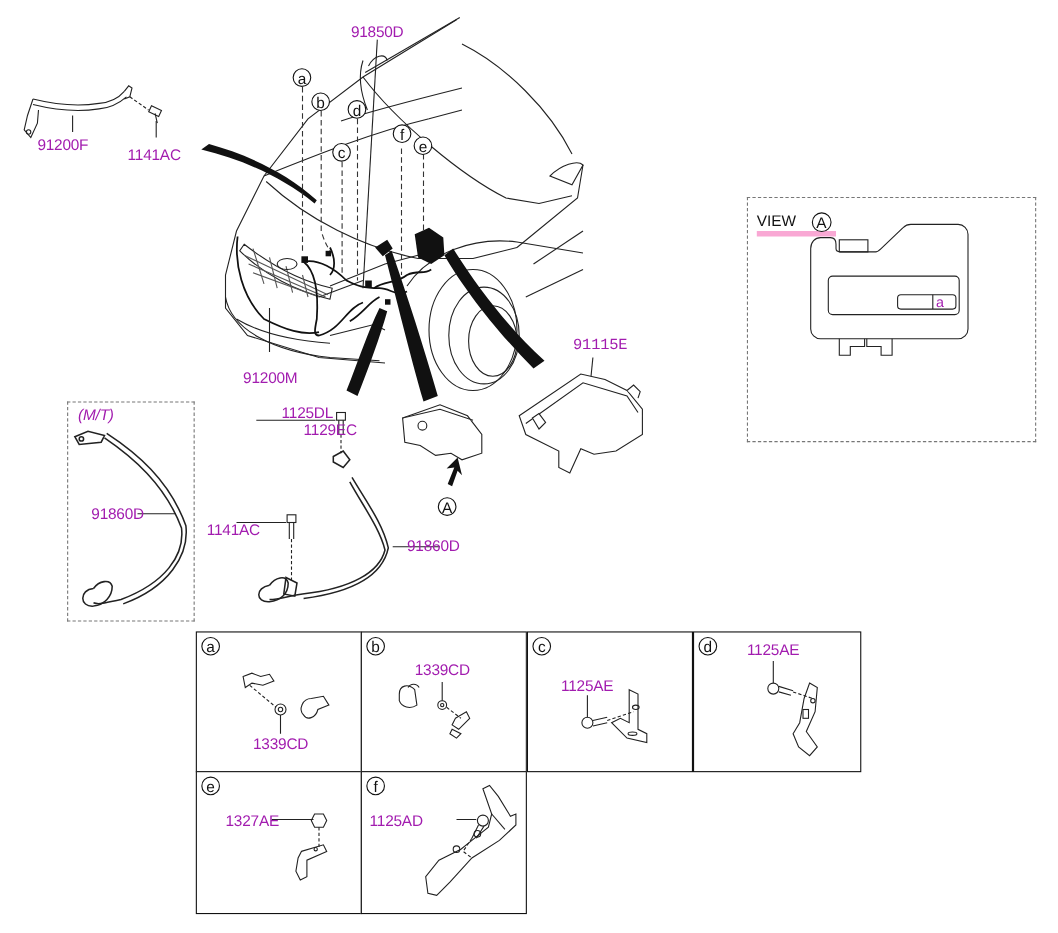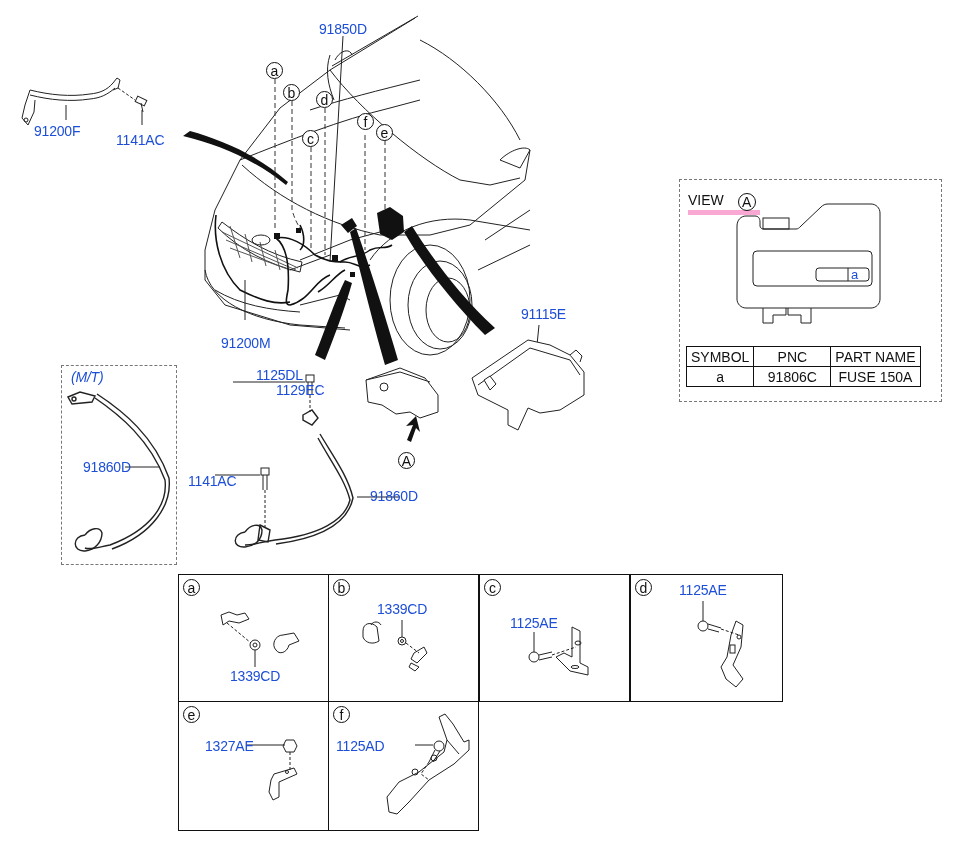--- a/index.html
+++ b/index.html
@@ -1,18 +1,18 @@
 <!DOCTYPE html>
 <html><head>
 <meta charset="utf-8">
 <style>
   html, body { margin:0; padding:0; background:#ffffff; }
   body { width:962px; height:848px; position:relative; overflow:hidden;
          font-family:"Liberation Sans", sans-serif; color:#111; }
-  .lbl { position:absolute; font-size:14px; line-height:14px; white-space:nowrap; color:#1d4ed8; letter-spacing:-0.2px; }
+  .lbl { position:absolute; font-size:14px; line-height:14px; white-space:nowrap; color:#a21caf; letter-spacing:-0.2px; }
   .circ { position:absolute; width:17px; height:17px; border:1px solid #111; border-radius:50%;
           font-size:14px; line-height:16px; text-align:center; background:#fff; box-sizing:border-box; }
   svg.art { position:absolute; left:0; top:0; }
   .view-box { position:absolute; left:679px; top:179px; width:263px; height:223px;
               border:1px dashed #777; box-sizing:border-box; }
   .view-title { position:absolute; left:8px; top:11px; font-size:14px; border-bottom:5px solid #f9a8d4; padding-right:4px; padding-bottom:1px; }
   .view-title .circ { position:relative; display:inline-block; margin-left:10px; top:2px; width:18px; height:18px; line-height:17px; }
   table.pnc { position:absolute; left:6px; top:166px; border-collapse:collapse; font-size:14px; }
   table.pnc td { border:1px solid #111; padding:1px 4px; text-align:center; height:17px; }
   .grid { position:absolute; left:178px; top:574px; width:605px; height:257px; }
@@ -164,21 +164,21 @@
     <path d="M85 535 C72 536 72 552 85 551 C95 550 102 542 102 533 C100 526 90 528 85 535"></path>
     <path d="M68 397 L80 392 L95 396 L92 402 L72 404 Z"></path>
     <circle cx="74" cy="399" r="2"></circle>
   </g>
 </svg>
 
 <span class="lbl" style="left:34px;top:124px;">91200F</span>
 <span class="lbl" style="left:116px;top:133px;">1141AC</span>
 <span class="lbl" style="left:319px;top:22px;">91850D</span>
 <span class="lbl" style="left:221px;top:336px;">91200M</span>
-<span class="lbl" style="left:521px;top:307px;">91115E</span>
+<span class="lbl" style="left:521px;top:307px;font-family:Liberation Mono, monospace;">91115E</span>
 <span class="lbl" style="left:232px;top:368px;margin-left:24px;">1125DL</span>
 <span class="lbl" style="left:232px;top:383px;margin-left:44px;">1129EC</span>
 <span class="lbl" style="left:188px;top:474px;">1141AC</span>
 <span class="lbl" style="left:370px;top:489px;">91860D</span>
 
 <div class="mt-box">
   <span class="lbl" style="left:9px;top:4px;font-style:italic;">(M/T)</span>
 </div>
 <span class="lbl" style="left:83px;top:460px;">91860D</span>
 
@@ -200,34 +200,20 @@
       <path d="M66 36 L75 36 C78 36 80 38 80 42 L80 46 C80 48 82 49 84 49 L116 49 C118 49 119 48 121 46 L141 27 C143 25 145 24 148 24 L191 24 C196 24 200 28 200 33 L200 119 C200 124 196 128 191 128 L66 128 C61 128 57 124 57 119 L57 46 C57 40 61 36 66 36 Z"></path>
       <rect x="83" y="38" width="26" height="11"></rect>
       <rect x="73" y="71" width="119" height="35" rx="4"></rect>
       <rect x="136" y="88" width="53" height="13" rx="3"></rect>
       <path d="M168 88 L168 101"></path>
       <path d="M83 128 L83 143 L93 143 L93 135 L106 135 L106 128"></path>
       <path d="M108 128 L108 135 L121 135 L121 143 L131 143 L131 128"></path>
     </g>
   </svg>
   <span class="lbl" style="left:171px;top:88px;font-size:13px;">a</span>
-  <table class="pnc">
-    <tbody>
-        <tr>
-      <td>SYMBOL</td>
-      <td style="width:68px;">PNC</td>
-      <td>PART NAME</td>
-    </tr>
-    <tr>
-      <td>a</td>
-      <td>91806C</td>
-      <td>FUSE 150A</td>
-    </tr>
-  </tbody>
-    </table>
 </div>
 
 <div class="grid">
 
   <div class="cell" style="left:0;top:0;">
     <span class="circ">a</span>
     <svg width="151" height="128" style="position:absolute;left:0;top:0;">
       <g fill="none" stroke="#222" stroke-width="1">
         <path d="M42 40 L50 37 L58 40 L66 38 L70 44 L60 48 L50 46 L44 50 Z"></path>
         <path d="M48 48 L72 68" stroke-dasharray="3,2"></path>

